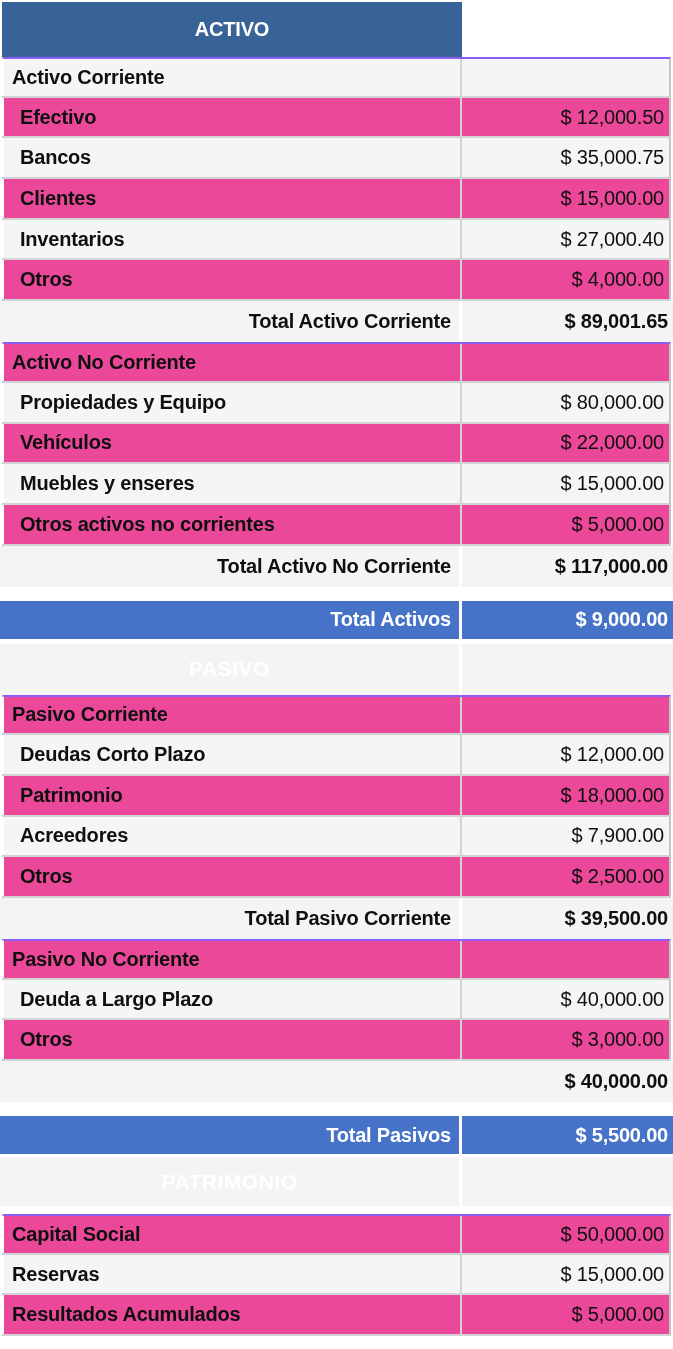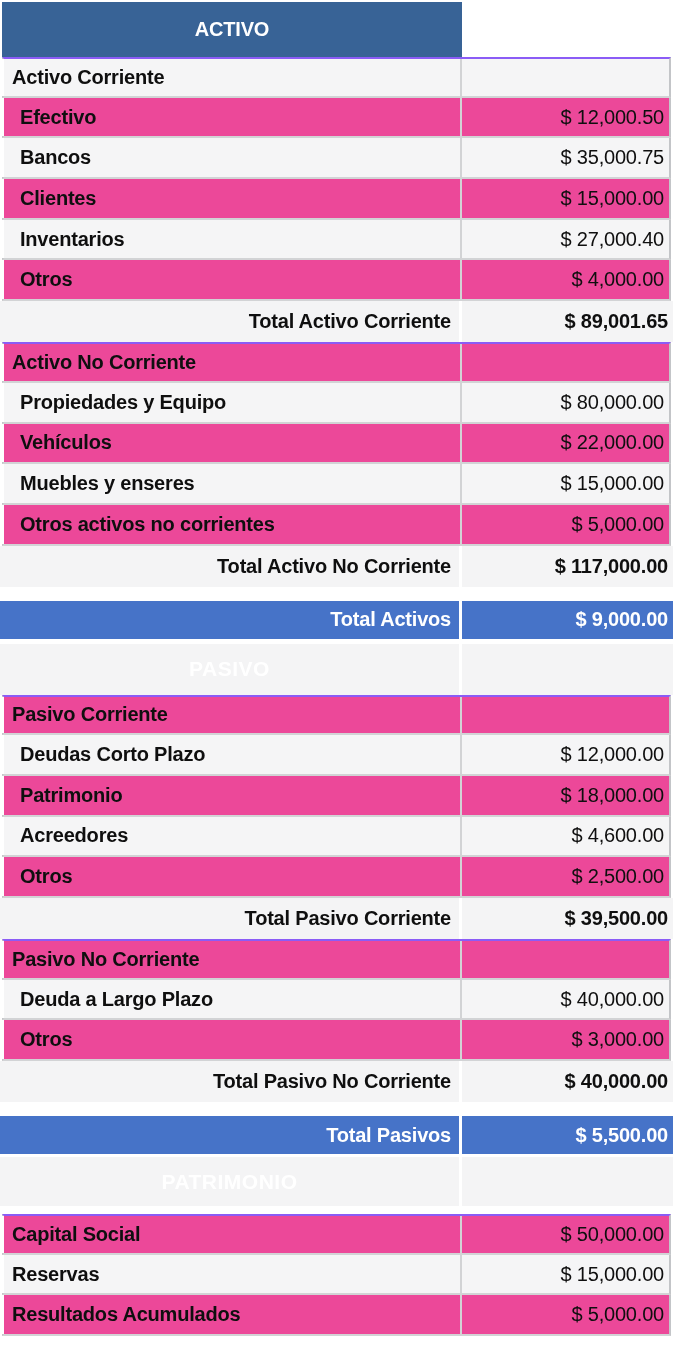--- a/index.html
+++ b/index.html
@@ -205,21 +205,21 @@
       </div>
     <div class="c2">
         <span class="val">$ 18,000.00</span>
       </div>
   </div>
   <div class="row b item g">
     <div class="c1">
         <span class="lbl">Acreedores</span>
       </div>
     <div class="c2">
-        <span class="val">$ 4,600.00</span>
+        <span class="val">$ 7,900.00</span>
       </div>
   </div>
   <div class="row b item w">
     <div class="c1">
         <span class="lbl">Otros</span>
       </div>
     <div class="c2">
         <span class="val">$ 2,500.00</span>
       </div>
   </div>
@@ -250,23 +250,20 @@
   </div>
   <div class="row b item w">
     <div class="c1">
         <span class="lbl">Otros</span>
       </div>
     <div class="c2">
         <span class="val">$ 3,000.00</span>
       </div>
   </div>
   <div class="row total">
-    <div class="c1">
-        <span class="lbl">Total Pasivo No Corriente</span>
-      </div>
     <div class="c2">
         <span class="val">$ 40,000.00</span>
       </div>
   </div>
   <div class="row grand">
     <div class="c1">
         <span class="lbl">Total Pasivos</span>
       </div>
     <div class="c2">
         <span class="val">$ 5,500.00</span>

